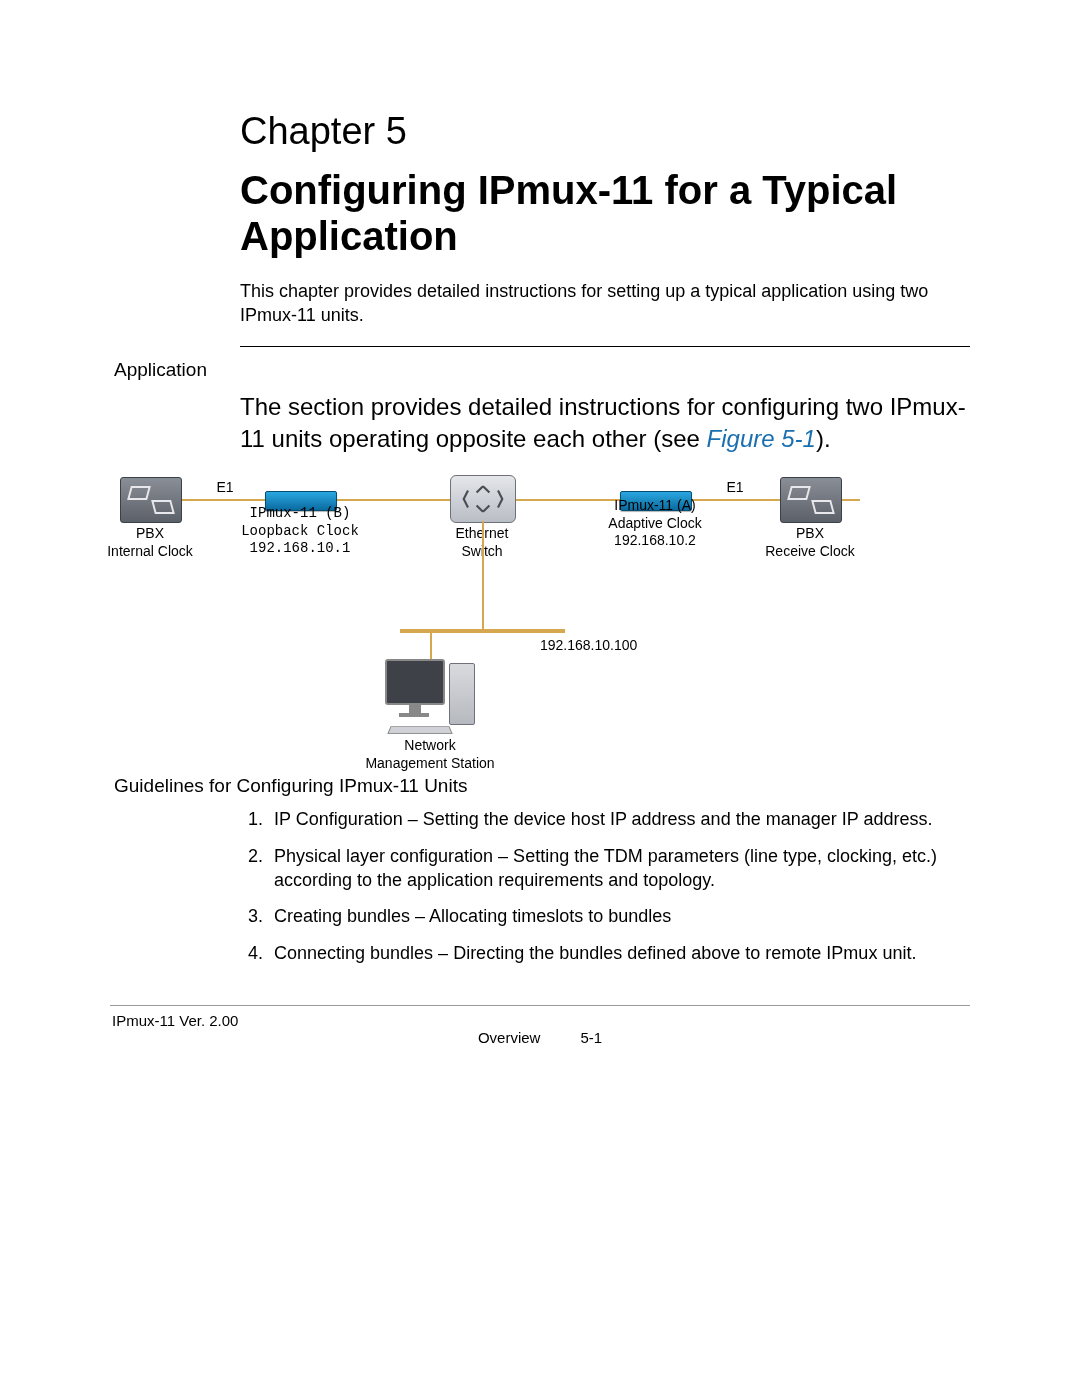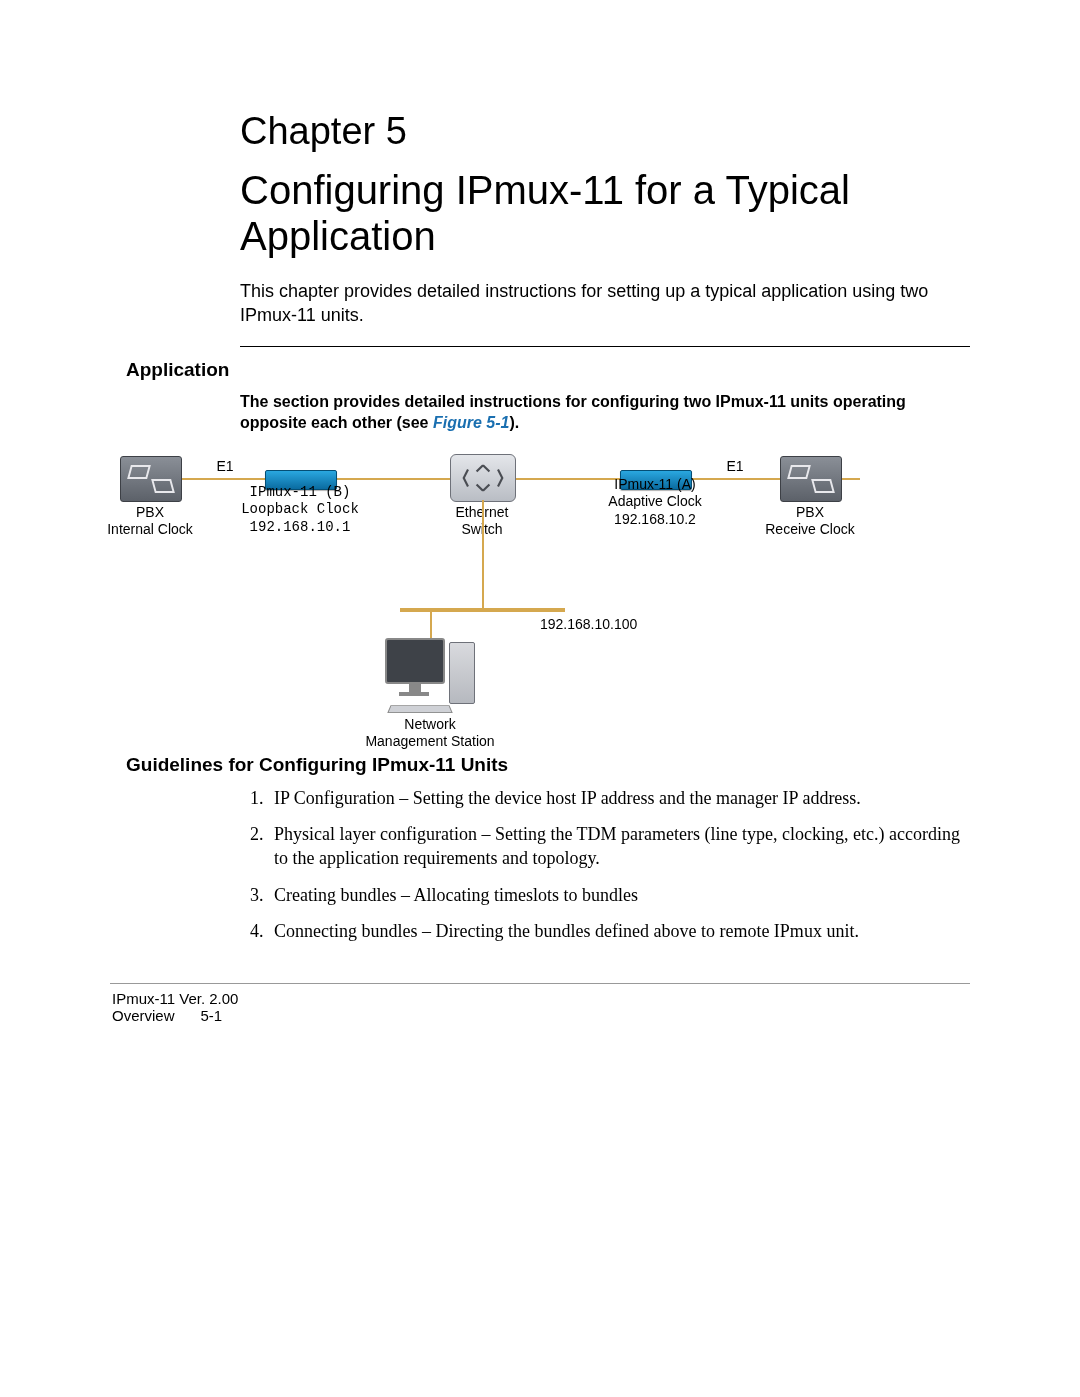--- a/index.html
+++ b/index.html
@@ -15,21 +15,21 @@
     box-sizing: border-box;
   }
   .chapter-number {
     font-size: 38px;
     font-weight: 400;
     margin: 0 0 14px 0;
     padding-left: 130px;
   }
   .chapter-title {
     font-size: 40px;
-    font-weight: 400;
+    font-weight: 700;
     line-height: 1.15;
     margin: 0 0 20px 0;
     padding-left: 130px;
   }
   .intro {
     font-size: 18px;
     line-height: 1.35;
     margin: 0 0 18px 0;
     padding-left: 130px;
   }
@@ -40,29 +40,28 @@
     margin-left: 130px;
   }
   .section-heading {
     font-size: 22px;
     font-weight: 700;
     margin: 0 0 26px 0;
     padding-left: 130px;
   }
   .side-heading {
     font-size: 19px;
-    font-weight: 700;
-    margin: 0 0 10px 16px;
+    font-weight: 400;
+    margin: 0 0 10px 4px;
   }
   .body-text {
-    font-size: 16px;
+    font-size: 24px;
     line-height: 1.35;
     margin: 0 0 10px 0;
     padding-left: 130px;
-    font-weight: bold;
   }
   .fig-link {
     color: #1a6fb0;
     font-style: italic;
   }
   
   .diagram {
     position: relative;
     width: 830px;
     height: 300px;
@@ -167,36 +166,35 @@
   
   ol.steps {
     font-size: 18px;
     line-height: 1.35;
     margin: 6px 0 0 0;
     padding-left: 158px;
   }
   ol.steps li {
     margin-bottom: 12px;
     padding-left: 6px;
-    font-family: Liberation Serif, serif;
   }
   
   .footer-rule {
     border: none;
     border-top: 1px solid #999;
     margin: 40px 0 6px 0;
   }
   .footer {
     display: flex;
     justify-content: space-between;
     font-size: 15px;
     padding: 0 2px;
     flex-direction: column;
   }
-  .footer .right { display:flex; gap:26px;}
+  .footer .right { display:flex; gap:40px;justify-content:center;}
 </style>
 </head>
 <body>
 
 <div class="page">
 
   <h1 class="chapter-number">Chapter 5</h1>
   <h1 class="chapter-title">Configuring IPmux-11 for a Typical Application</h1>
 
   <p class="intro">This chapter provides detailed instructions for setting up a typical application using two IPmux-11 units.</p>

